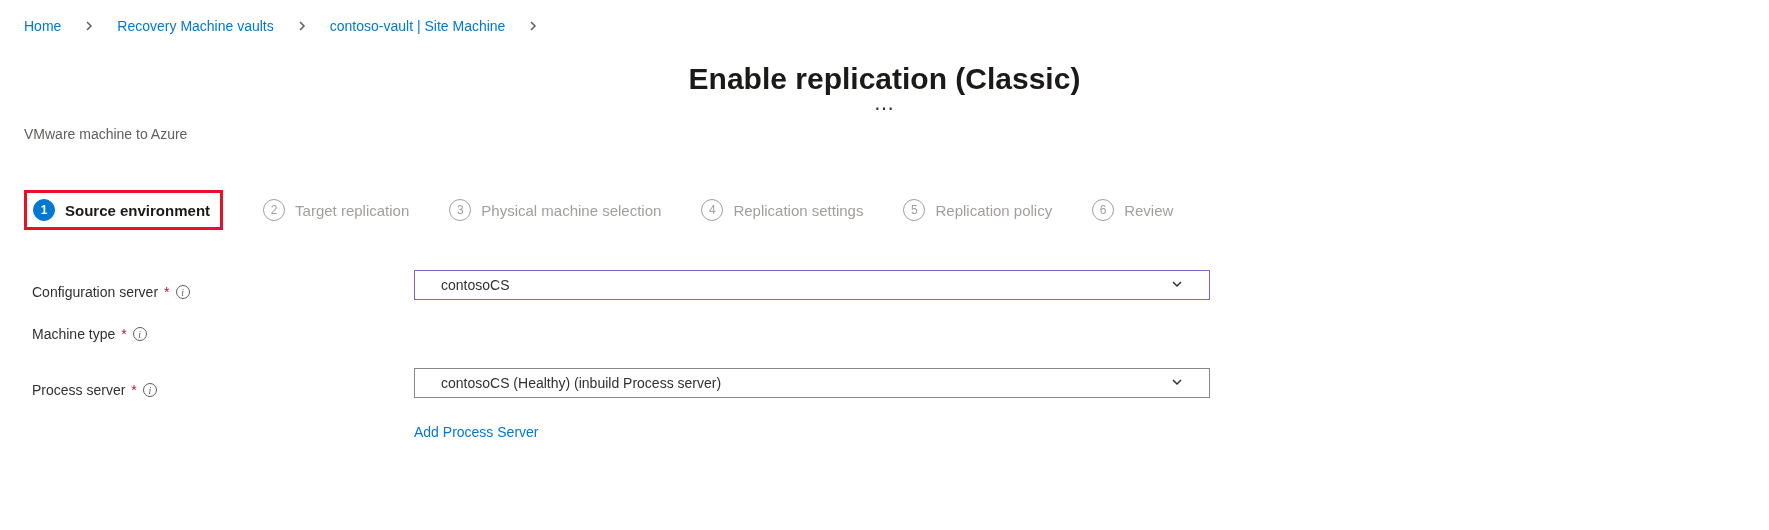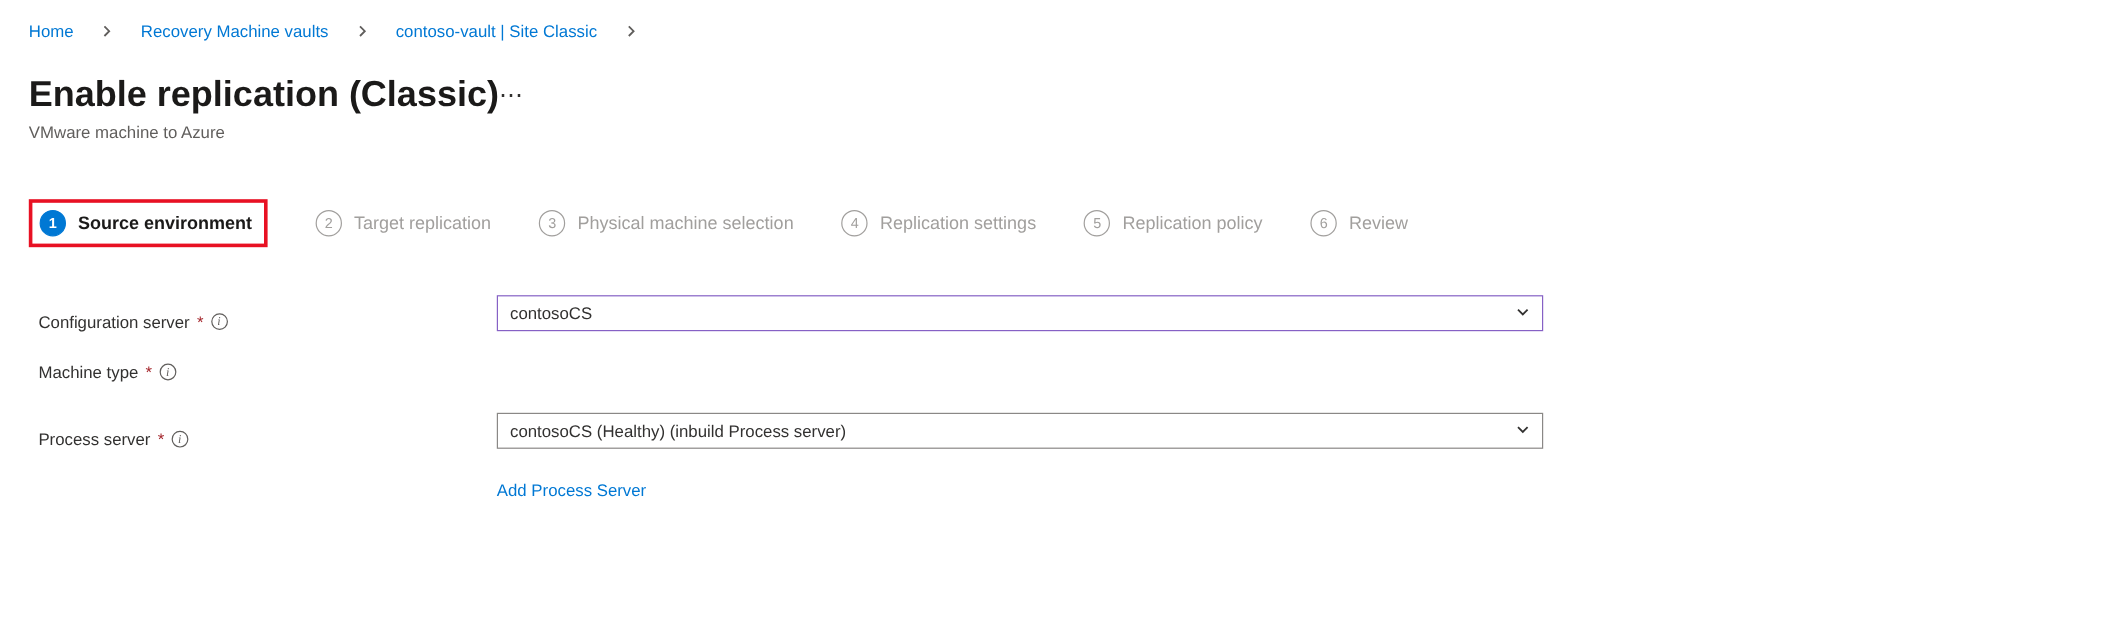--- a/index.html
+++ b/index.html
@@ -28,20 +28,21 @@
     color: #605e5c;
     display: inline-flex;
     align-items: center;
   }
 
   
   .heading-row {
     display: flex;
     align-items: center;
     margin-bottom: 6px;
+    flex-direction: column;
   }
   h1 {
     font-size: 30px;
     font-weight: 600;
     color: #1b1a19;
   }
   .more-dots {
     font-size: 20px;
     color: #323130;
     cursor: pointer;
@@ -119,28 +120,28 @@
     align-items: center;
     justify-content: center;
     font-size: 10px;
     color: #605e5c;
     font-style: italic;
     font-family: Georgia, serif;
     cursor: pointer;
   }
 
   .select {
-    width: 872px;
+    width: 796px;
     height: 30px;
     border: 1px solid #8a8886;
     background: #ffffff;
     display: flex;
     align-items: center;
     justify-content: space-between;
-    padding: 0 10px;
+    padding: 0 26px;
     font-size: 14px;
     color: #323130;
     cursor: pointer;
   }
   .select.purple { border-color: #8661c5; }
   .select.blue   { border-color: #0078d4; border-width: 1.5px; }
 
   .chevron-down {
     width: 12px;
     height: 12px;
@@ -168,21 +169,21 @@
     <svg width="8" height="10" viewBox="0 0 8 10">
         <path d="M2 1 L6 5 L2 9" stroke="#605e5c" stroke-width="1.5" fill="none"></path>
       </svg>
   </span>
   <a>Recovery Machine vaults</a>
   <span class="sep">
     <svg width="8" height="10" viewBox="0 0 8 10">
         <path d="M2 1 L6 5 L2 9" stroke="#605e5c" stroke-width="1.5" fill="none"></path>
       </svg>
   </span>
-  <a>contoso-vault | Site Classic</a>
+  <a>contoso-vault | Site Machine</a>
   <span class="sep">
     <svg width="8" height="10" viewBox="0 0 8 10">
         <path d="M2 1 L6 5 L2 9" stroke="#605e5c" stroke-width="1.5" fill="none"></path>
       </svg>
   </span>
 </nav>
 
 
 <div class="heading-row">
   <h1>Enable replication (Classic)</h1>

